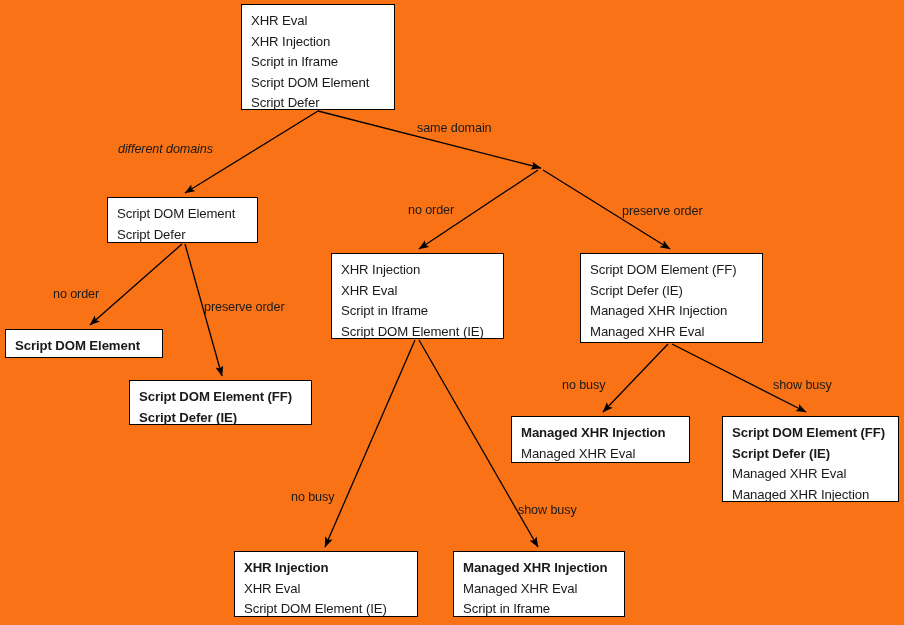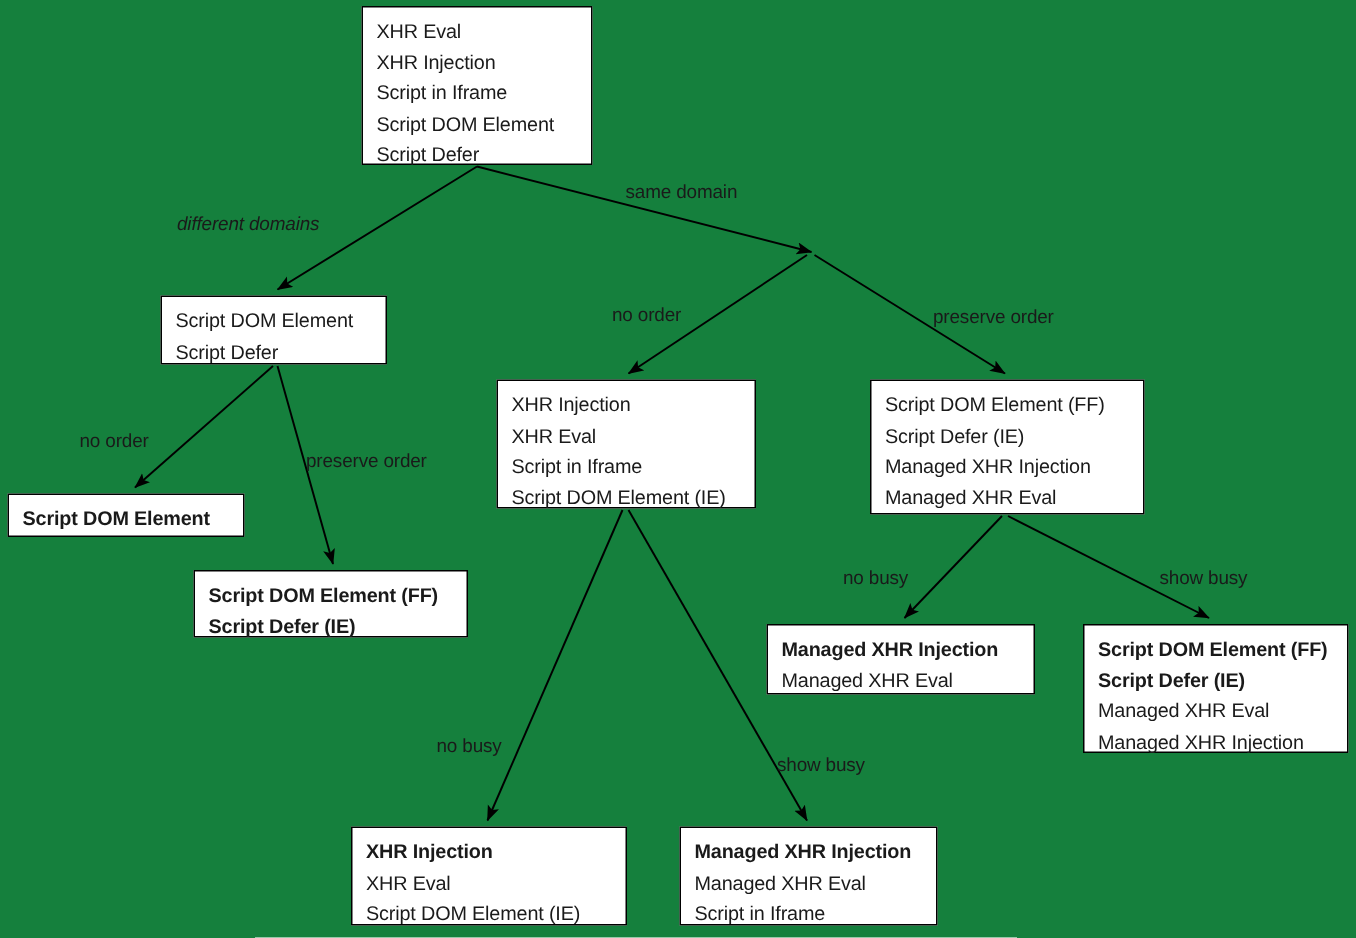--- a/index.html
+++ b/index.html
@@ -10,21 +10,21 @@
   }
   body {
     font-family: "Liberation Sans", sans-serif;
     color: #1a1a1a;
   }
   #diagram {
     position: relative;
     width: 904px;
     height: 625px;
     overflow: hidden;
-    background: #15803d;
+    background: #f97316;
   }
   #edge-layer {
     position: absolute;
     left: 0;
     top: 0;
     width: 904px;
     height: 625px;
   }
   .node {
     position: absolute;

